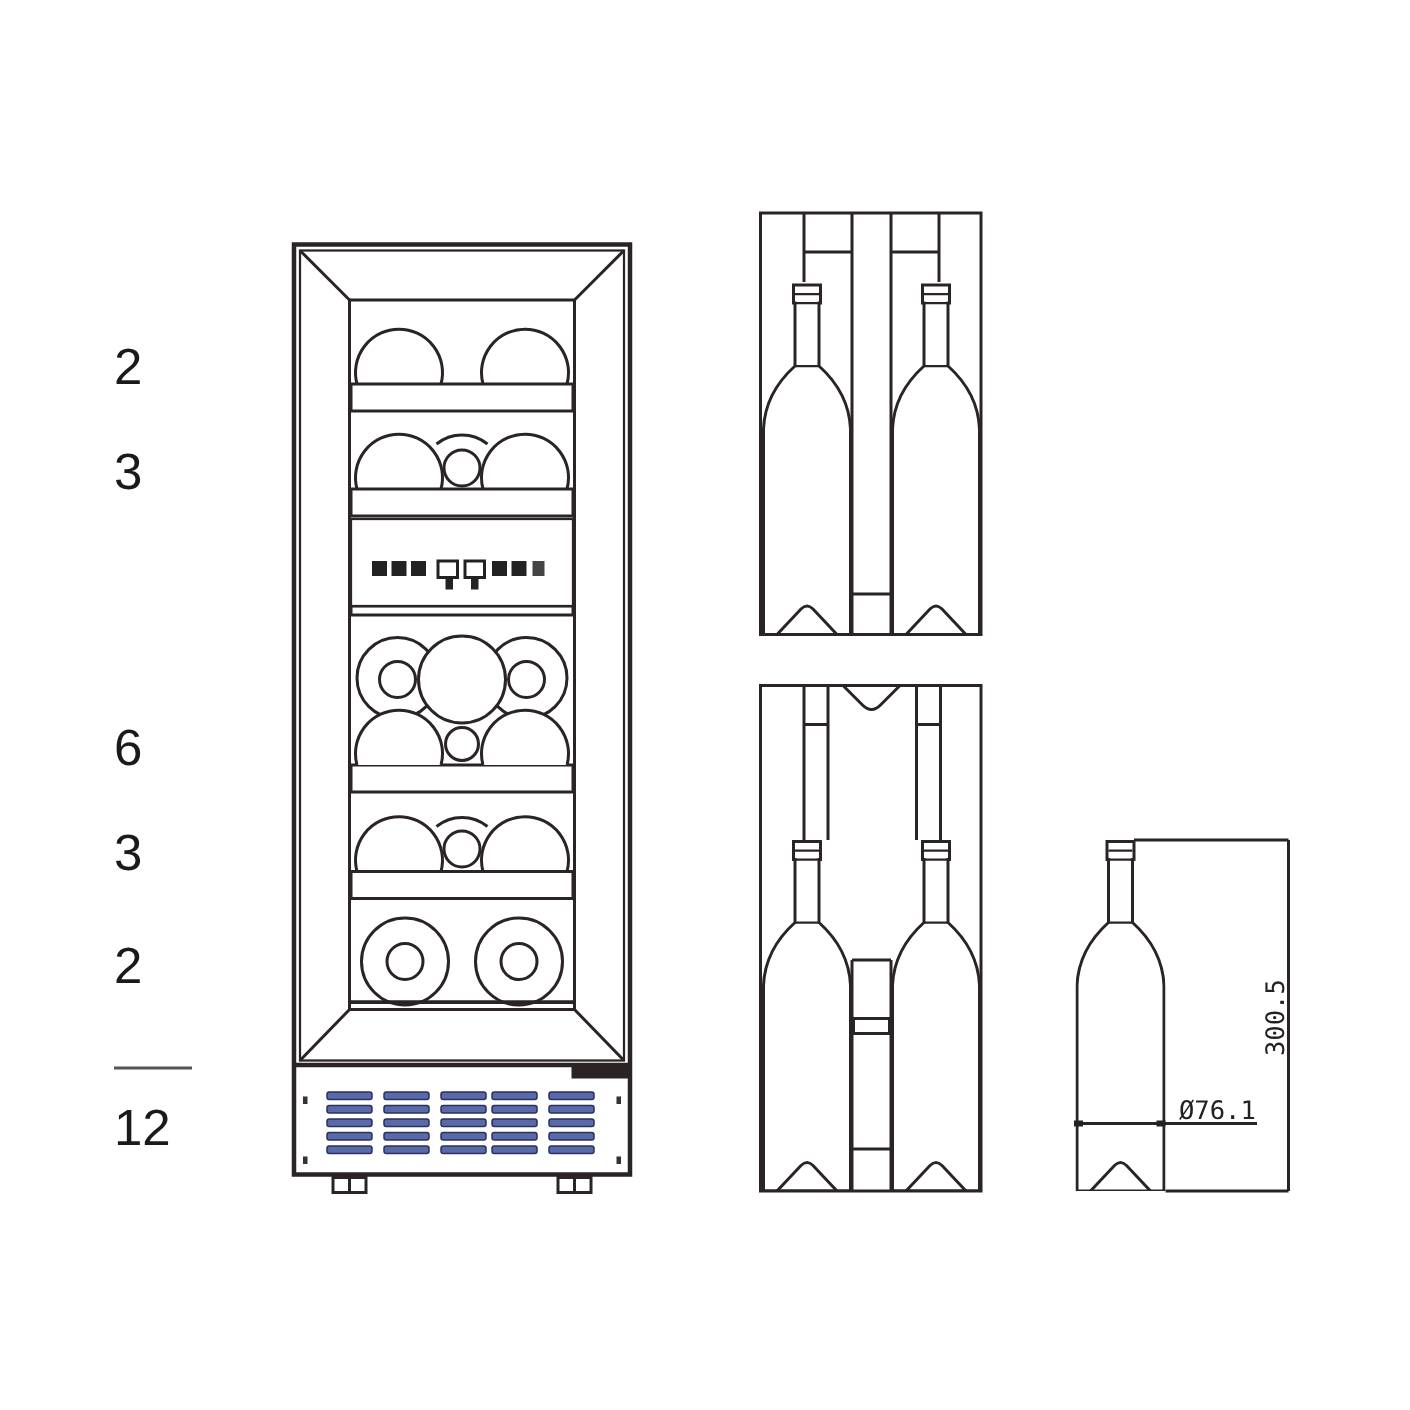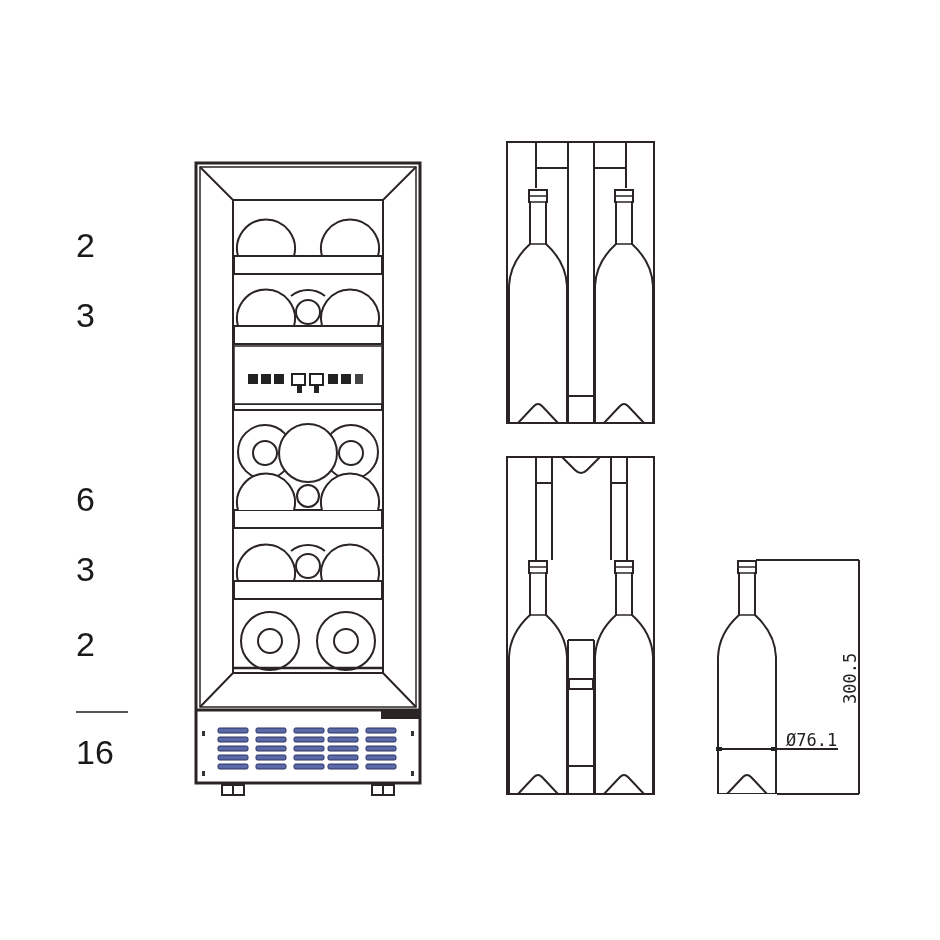--- a/index.html
+++ b/index.html
@@ -12,21 +12,21 @@
 </head>
 <body>
 
 <div>
   <div class="count" style="top:228px">2</div>
   <div class="count" style="top:298px">3</div>
   <div class="count" style="top:482px">6</div>
   <div class="count" style="top:552px">3</div>
   <div class="count" style="top:627px">2</div>
   <div class="total-rule"></div>
-  <div class="count" style="top:735px">16</div>
+  <div class="count" style="top:735px">12</div>
 </div>
 
 <svg width="940" height="940" viewBox="0 0 940 940">
   <defs>
     <symbol id="bottle" viewBox="0 0 60 235">
 
       <path d="M21 2 L39 2 L39 14 L38 14 L38 56 Q58 74 59 98 L59 235 L1 235 L1 98 Q2 74 22 56 L22 14 L21 14 Z" fill="none" stroke="#2b2424" stroke-width="2"></path>
       <line x1="22" y1="8" x2="38" y2="8" stroke="#2b2424" stroke-width="1.5"></line>
       <line x1="22" y1="14" x2="38" y2="14" stroke="#2b2424" stroke-width="1.5"></line>
       <line x1="22" y1="56" x2="38" y2="56" stroke="#2b2424" stroke-width="1.5"></line>

